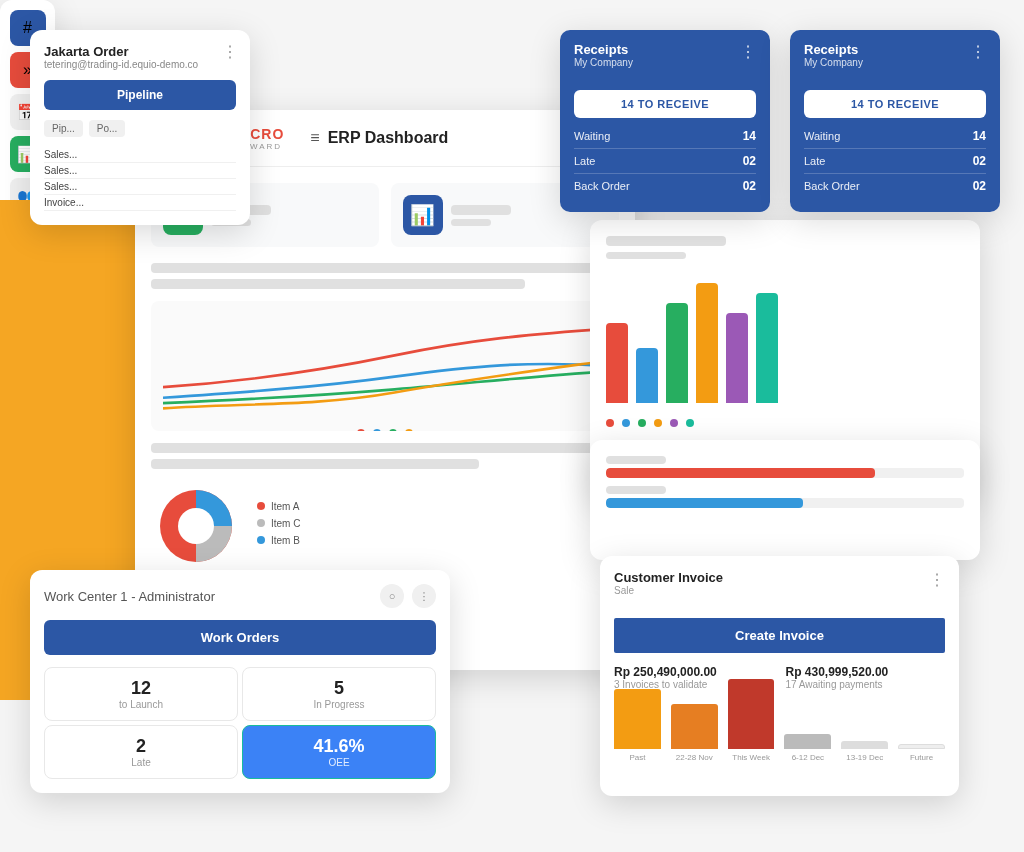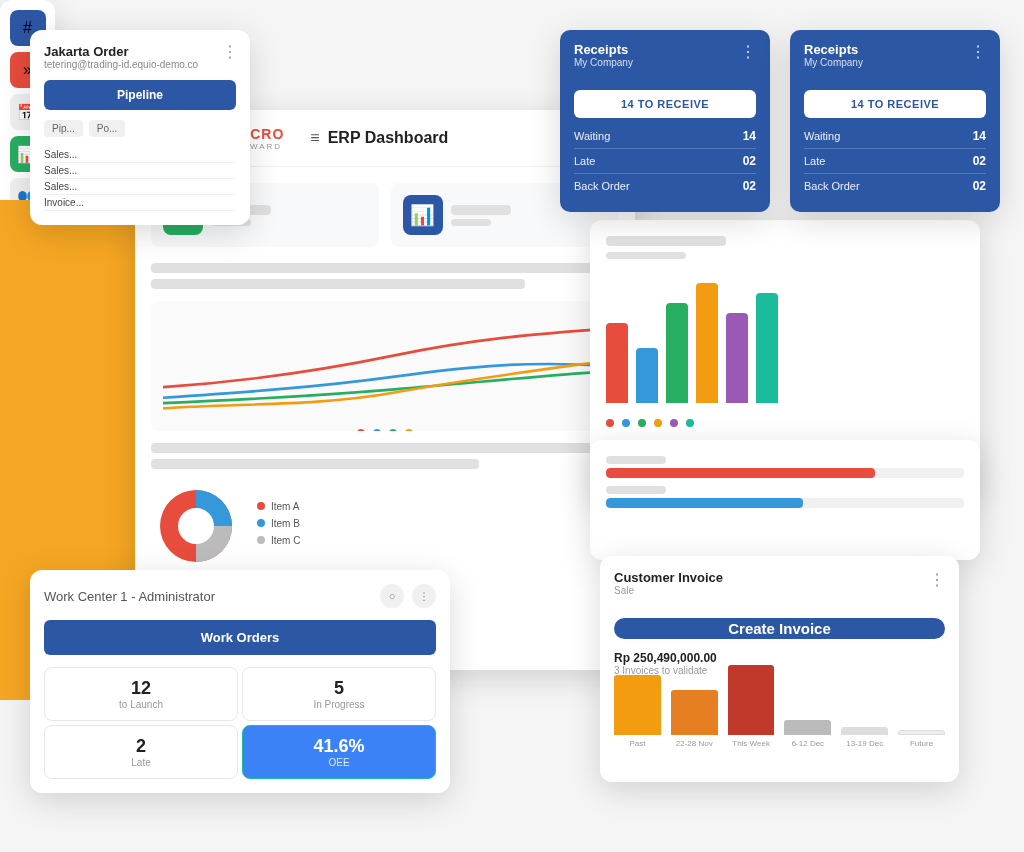--- a/index.html
+++ b/index.html
@@ -388,24 +388,24 @@
       z-index: 5;
       padding: 14px;
     }
     .inv-header { display: flex; justify-content: space-between; margin-bottom: 4px; }
     .inv-title { font-size: 13px; font-weight: 700; color: #222; }
     .inv-sub { font-size: 10px; color: #999; margin-bottom: 18px; }
     .create-invoice-btn {
       background: #2C57A5;
       color: #fff;
       border: none;
-      border-radius: 14px;
-      padding: 2px;
+      border-radius: 2px;
+      padding: 10px;
       width: 100%;
-      font-size: 15px;
+      font-size: 13px;
       font-weight: 600;
       cursor: pointer;
       margin-bottom: 12px;
     }
     .inv-amounts {
       display: grid;
       grid-template-columns: 1fr 1fr;
       gap: 12px;
       margin-bottom: 12px;
     }
@@ -532,26 +532,26 @@
           <path d="M50,50 L90,50 A40,40 0 0,1 50,90 Z" fill="#bbb"></path>
           <circle cx="50" cy="50" r="20" fill="#fff"></circle>
         </svg>
       </div>
       <div class="pie-legend">
         <div class="legend-item">
           <div class="legend-dot" style="background:#E74C3C;"></div>
           <span>Item A</span>
         </div>
         <div class="legend-item">
+          <div class="legend-dot" style="background:#bbb;"></div>
+          <span>Item C</span>
+        </div>
+        <div class="legend-item">
           <div class="legend-dot" style="background:#3498DB;"></div>
           <span>Item B</span>
-        </div>
-        <div class="legend-item">
-          <div class="legend-dot" style="background:#bbb;"></div>
-          <span>Item C</span>
         </div>
       </div>
     </div>
   </div>
 </div>
 
 <div class="card receipt-card receipt1">
   <div class="receipt-header">
     <div>
       <div class="receipt-header-title">Receipts</div>
@@ -687,20 +687,24 @@
       <div class="inv-sub">Sale</div>
     </div>
     <span style="color:#999;font-size:16px;cursor:pointer;">⋮</span>
   </div>
   <button class="create-invoice-btn">Create Invoice</button>
   <div class="inv-amounts">
     <div class="inv-amount-block">
       <div class="amount">Rp 250,490,000.00</div>
       <div class="desc">3 Invoices to validate</div>
     </div>
+    <div class="inv-amount-block">
+      <div class="amount">Rp 430,999,520.00</div>
+      <div class="desc">17 Awaiting payments</div>
+    </div>
   </div>
   <div class="inv-bar-chart">
     <div class="inv-bar-group">
       <div class="inv-bar" style="height:60px;background:#F39C12;"></div>
       <div class="inv-bar-label">Past</div>
     </div>
     <div class="inv-bar-group">
       <div class="inv-bar" style="height:45px;background:#E67E22;"></div>
       <div class="inv-bar-label">22-28 Nov</div>
     </div>

